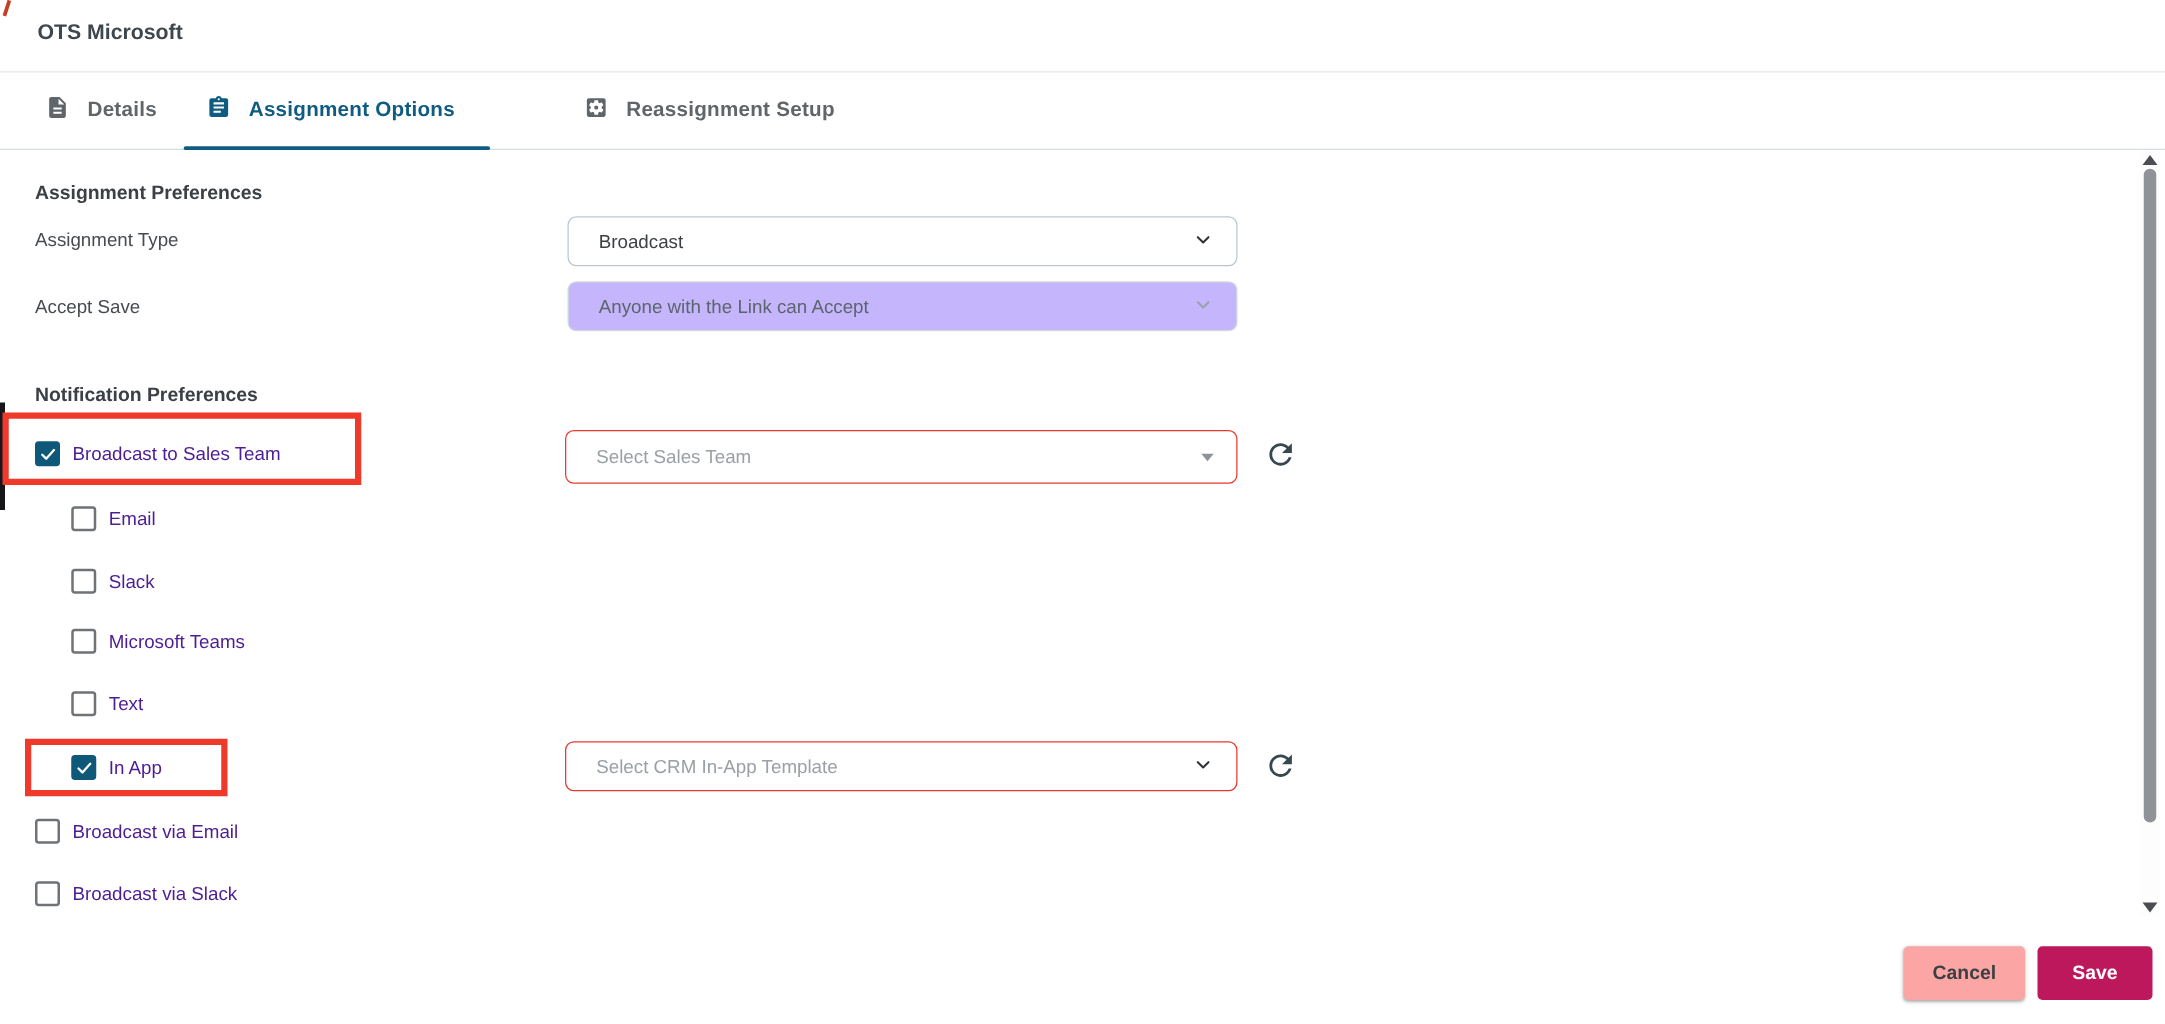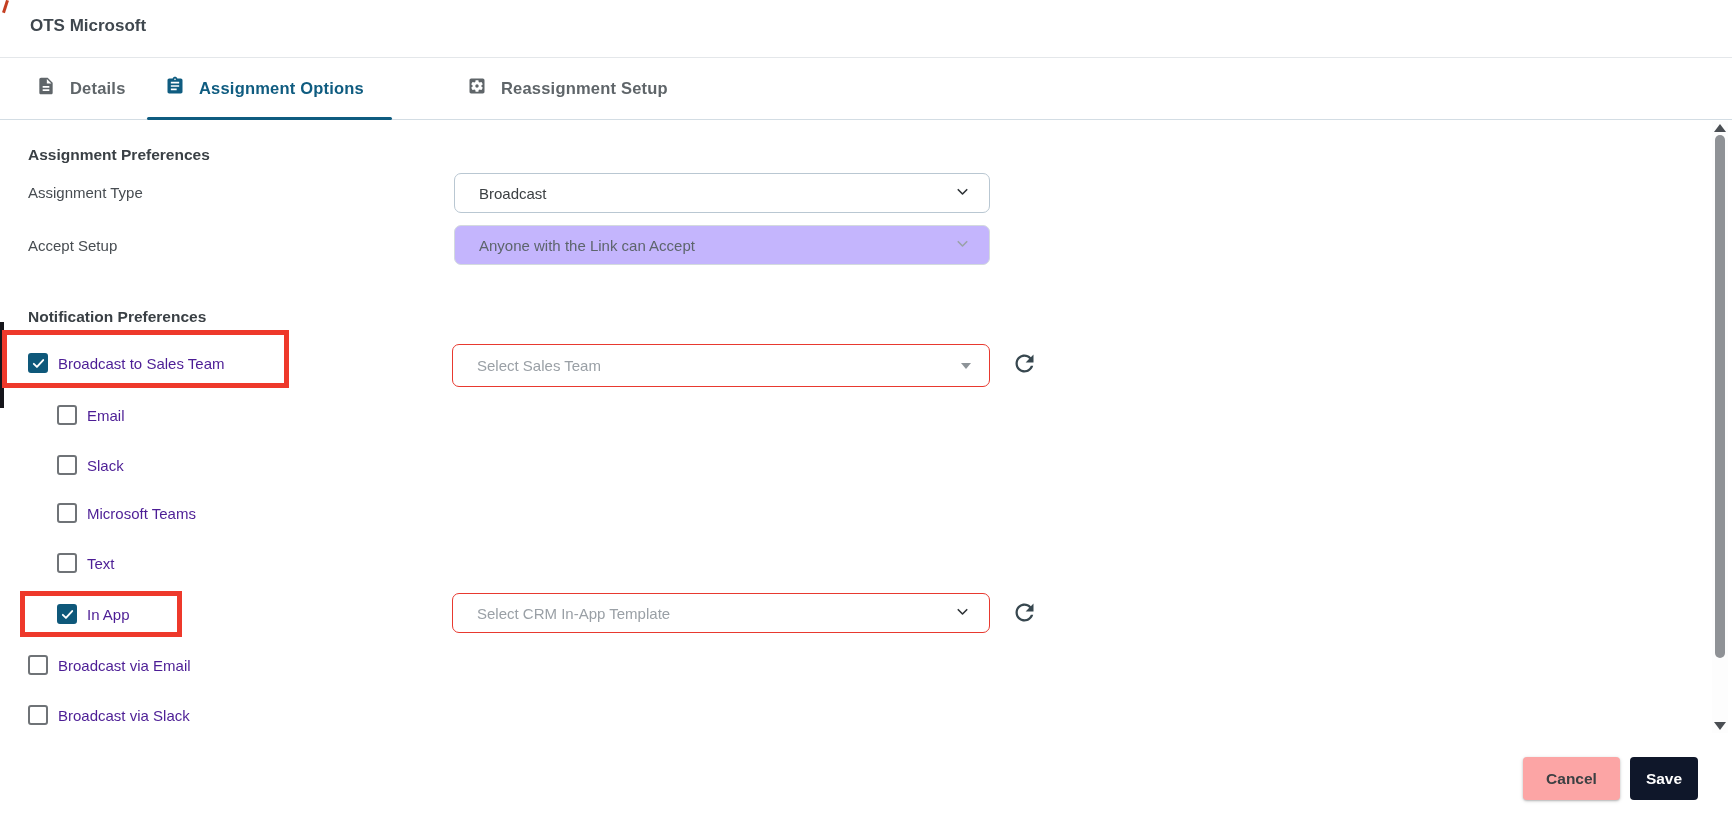--- a/index.html
+++ b/index.html
@@ -53,21 +53,21 @@
     border-left:6px solid transparent; border-right:6px solid transparent; }
   .sb-up { top:3px; border-bottom:8px solid #4a4e53; }
   .sb-down { bottom:3px; border-top:8px solid #4a4e53; }
   .sb-thumb { position:absolute; left:3px; top:14px; width:10px; height:523px; background:#8f9296; border-radius:5px; cursor:pointer; }
   
   .btn { position:absolute; top:757px; height:43px; border:none; border-radius:4px;
     font-family:"Liberation Sans", sans-serif; font-size:15.5px; font-weight:700; cursor:pointer;
     display:flex; align-items:center; justify-content:center; }
   .btn-cancel { left:1523px; width:97px; background:#fca5a5; color:#3c4043;
     box-shadow:0 1px 2px rgba(0,0,0,.22), 0 1px 4px rgba(0,0,0,.12); }
-  .btn-save { left:1630px; width:68px; background:#0f172a; color:#ffffff; }
+  .btn-save { left:1630px; width:92px; background:#be185d; color:#ffffff; }
 </style>
 </head>
 <body>
 
 <div class="screen">
 
   <div class="corner-artifact"></div>
 
   <div class="page-title">OTS Microsoft</div>
   <div class="divider-title"></div>
@@ -109,21 +109,21 @@
   <div class="field-label" style="top:184px">Assignment Type</div>
   <div class="select-box" style="top:173px">
     <span class="grow">Broadcast</span>
     <span>
       <svg width="17" height="17" viewBox="0 0 24 24">
           <path d="M6 9.5l6 6 6-6" fill="none" stroke="#2e3337" stroke-width="2.3" stroke-linecap="round" stroke-linejoin="round"></path>
         </svg>
     </span>
   </div>
 
-  <div class="field-label" style="top:237px">Accept Setup</div>
+  <div class="field-label" style="top:237px">Accept Save</div>
   <div class="select-box disabled" style="top:225px">
     <span class="grow">Anyone with the Link can Accept</span>
     <span>
       <svg width="17" height="17" viewBox="0 0 24 24">
           <path d="M6 9.5l6 6 6-6" fill="none" stroke="#9aa2a9" stroke-width="2.3" stroke-linecap="round" stroke-linejoin="round"></path>
         </svg>
     </span>
   </div>
 
   <div class="section-title" style="top:308px">Notification Preferences</div>

